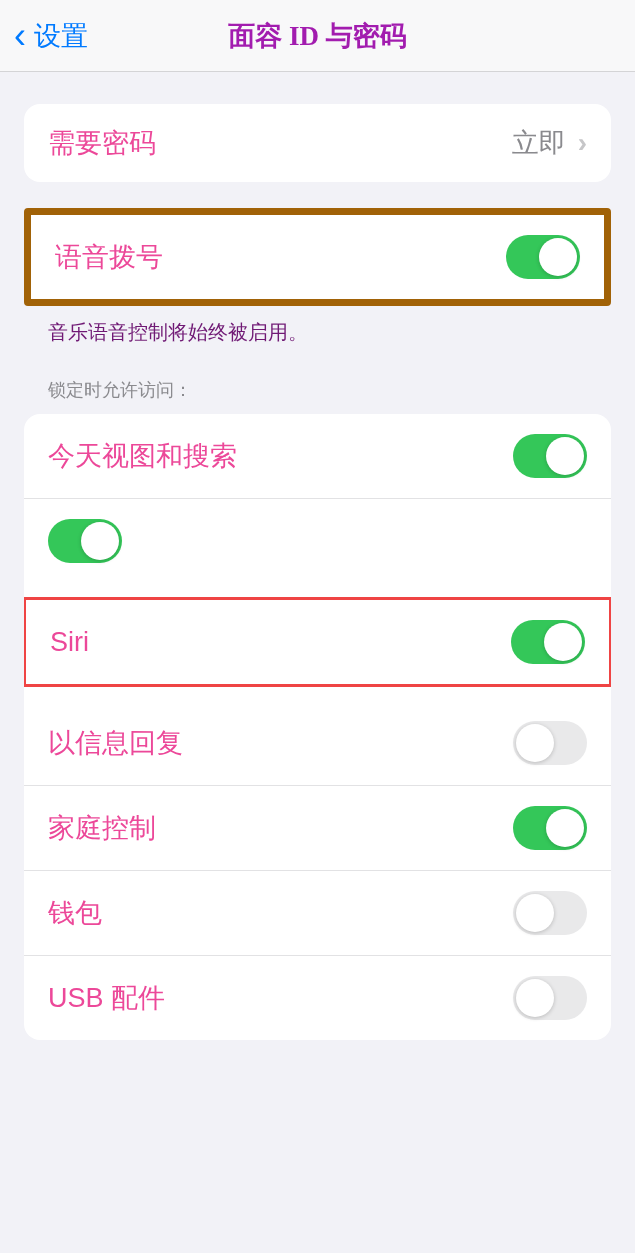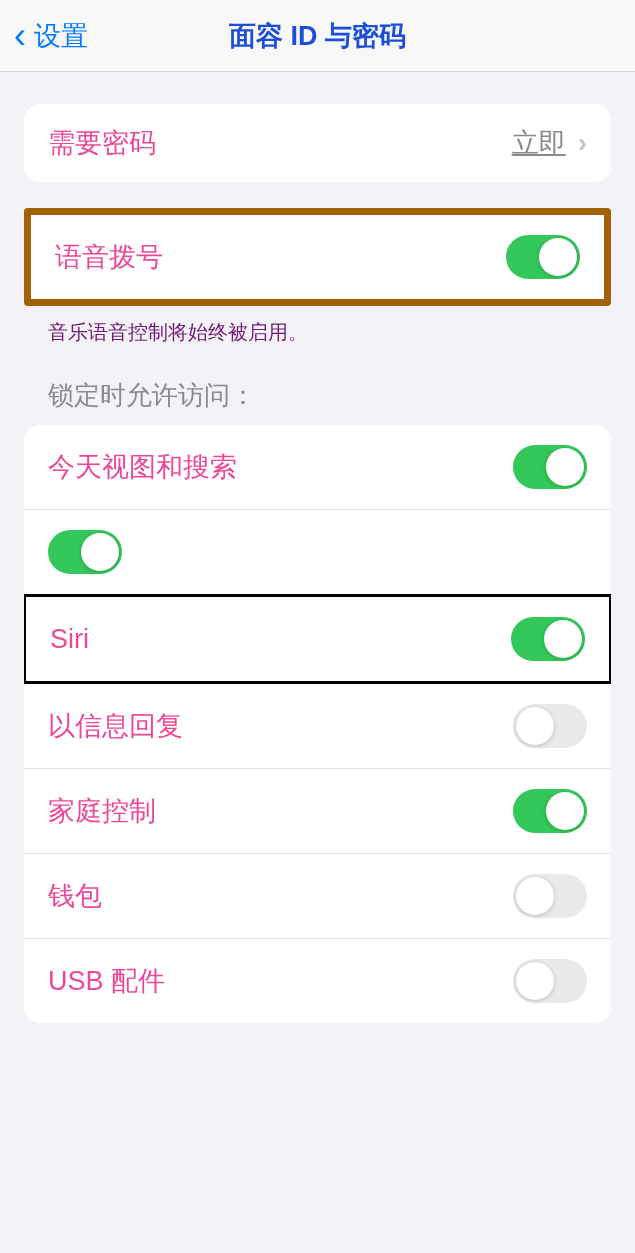--- a/index.html
+++ b/index.html
@@ -35,21 +35,22 @@
       font-weight: 500;
       margin-right: 8px;
       line-height: 1;
     }
     .title {
       position: absolute;
       left: 50%;
       transform: translateX(-50%);
       font-size: 27px;
       font-weight: 600;
-      color: #1d4ed8;
+      color: #a21caf;
+      font-family: Liberation Serif, serif;
     }
     .content {
       padding: 0 24px;
     }
     .group {
       background: #fff;
       border-radius: 16px;
       margin-top: 32px;
       overflow: hidden;
     }
@@ -61,43 +62,42 @@
       display: flex;
       align-items: center;
       justify-content: space-between;
       padding: 20px 24px;
       min-height: 78px;
     }
     .row + .row {
       border-top: 1px solid #e2e2e4;
     }
     .row.boxed-inner {
-      border: 3px solid #000000;
+      border: 3px solid #ef4444;
       border-radius: 0;
-      margin: 0 -1px;
+      margin: 14px -1px;
     }
     .row.boxed-inner + .row {
       border-top: none;
     }
     .row.after-boxed {
       border-top: none !important;
     }
     .row-label {
       font-size: 27px;
       color: #ec4899;
     }
     .row-right {
       display: flex;
       align-items: center;
       gap: 12px;
     }
     .row-value {
       font-size: 27px;
       color: #8a8a8e;
-      text-decoration: underline;
     }
     .chevron {
       color: #c6c6c8;
       font-size: 28px;
       font-weight: 600;
     }
     .toggle {
       width: 74px;
       height: 44px;
       border-radius: 22px;
@@ -125,21 +125,21 @@
     .toggle.off .knob {
       left: 3px;
     }
     .footer-text {
       font-size: 20px;
       color: #701a75;
       padding: 12px 24px 0;
       line-height: 1.4;
     }
     .header-text {
-      font-size: 26px;
+      font-size: 18px;
       color: #8a8a8e;
       padding: 32px 24px 12px;
     }
     .group.after-header {
       margin-top: 0;
     }
     .highlight-box-1 {
       margin-top: 26px;
     }
   </style>

